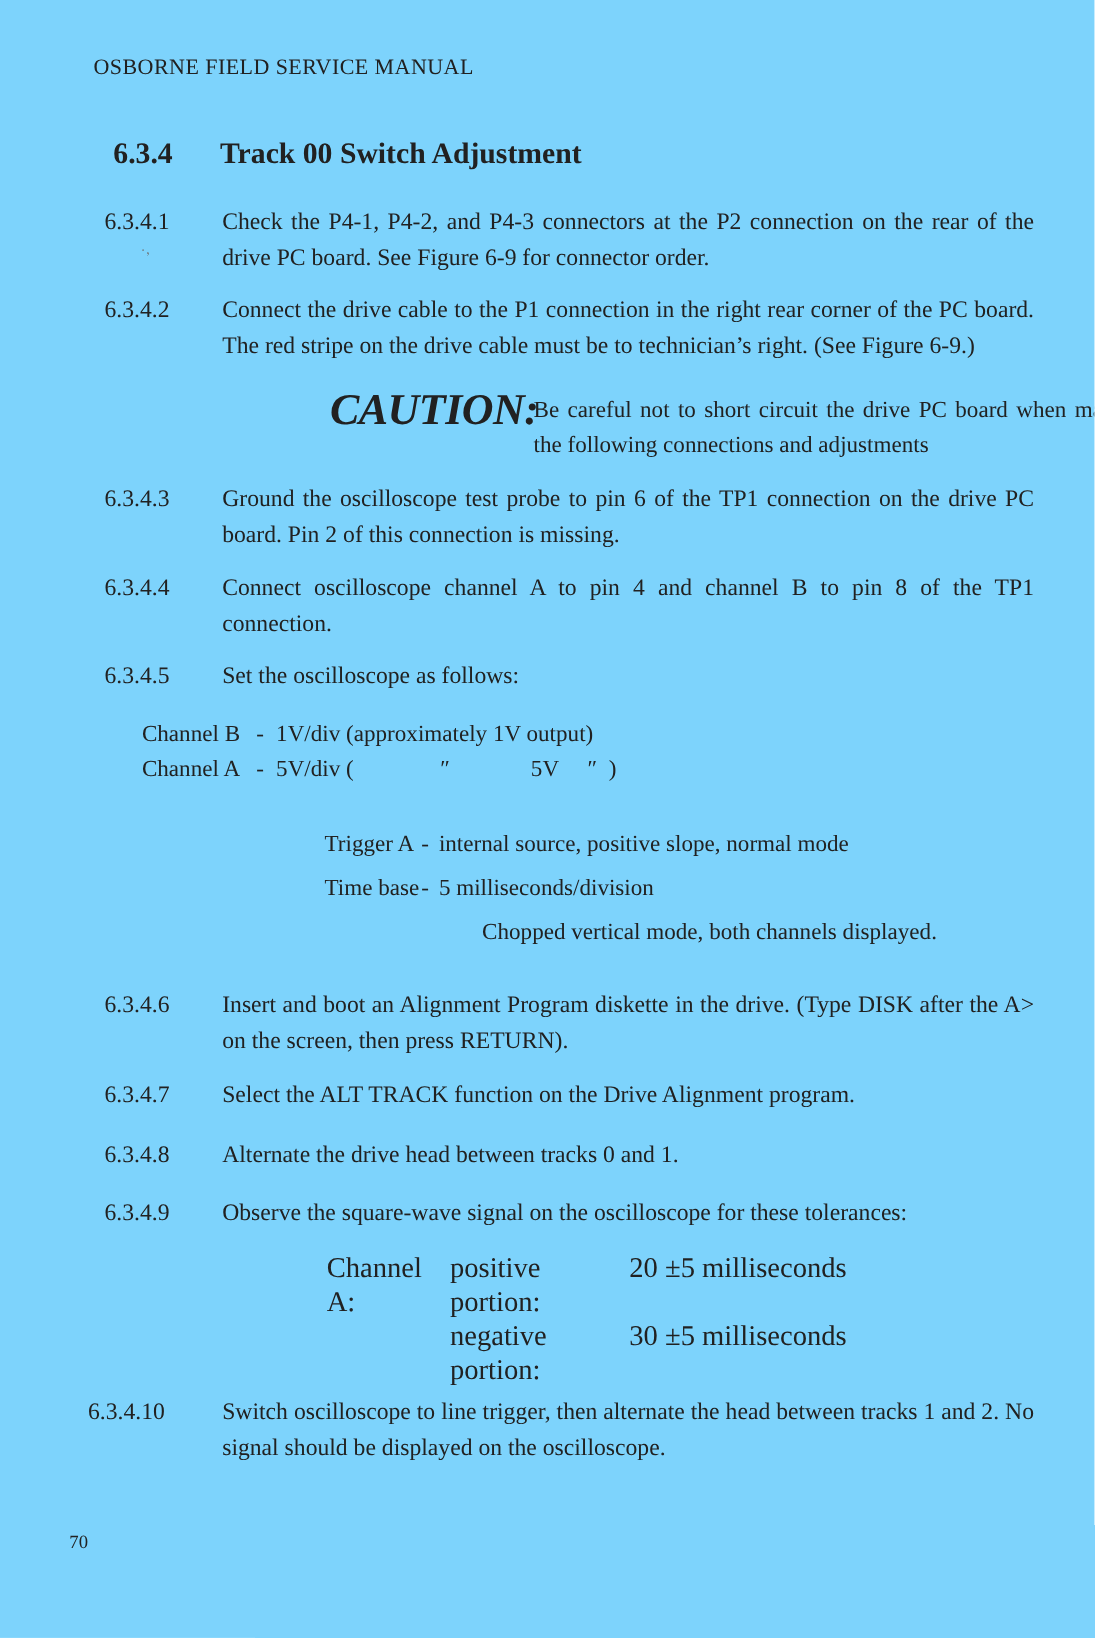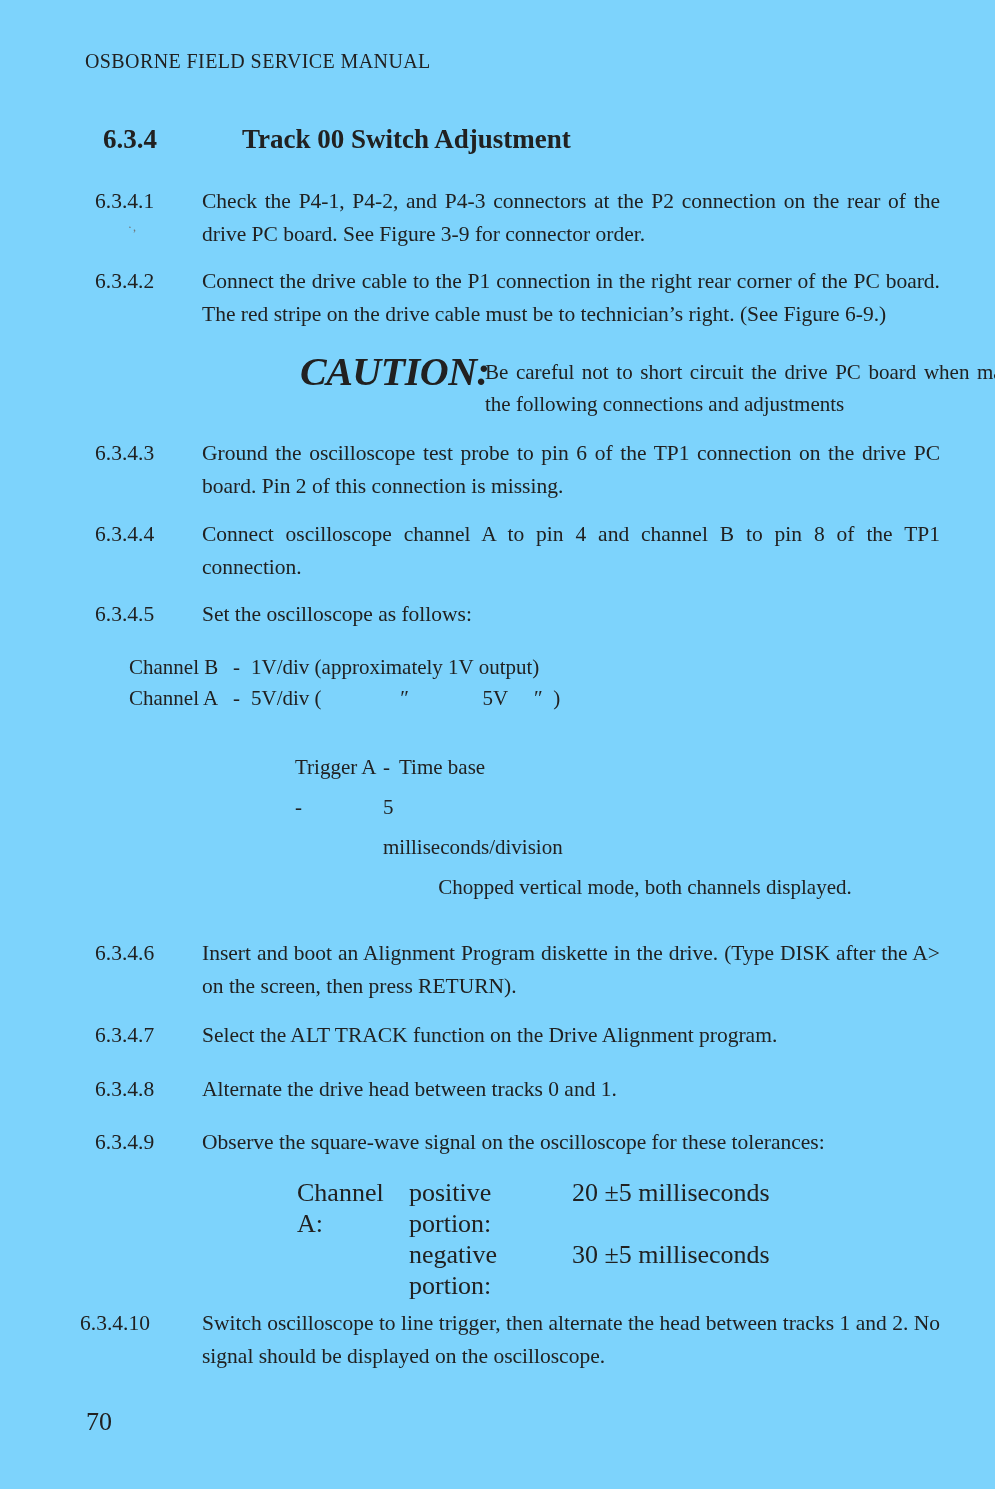--- a/index.html
+++ b/index.html
@@ -17,21 +17,20 @@
     font-size:20px;
     letter-spacing:.4px;
     line-height:22px;
   }
   .section-heading{
     display:flex;
     margin:49px 0 0 103px;
     font-size:27px;
     font-weight:700;
     line-height:36px;
-    gap:42px;
   }
   .sec-num{width:97px;}
   .steps{margin-left:95px;}
   .step{
     display:grid;
     grid-template-columns:107px 738px;
     font-size:21.5px;
     line-height:33px;
   }
   .step.wide{
@@ -82,23 +81,22 @@
     margin-top:18px;
     font-size:26px;
     line-height:31px;
   }
   .mt14{margin-top:14px}.mt15{margin-top:15px}.mt16{margin-top:16px}
   .mt17{margin-top:17px}.mt20{margin-top:20px}
   .mt21{margin-top:21px}.mt28{margin-top:28px}.mt30{margin-top:30px}
   .mt6{margin-top:6px}
   .page-number{
     position:absolute;
-    left:86px;top:1392px;
-    font-size:26px;
-    margin-top:15px;
+    left:63px;top:1392px;
+    font-size:17px;
   }
   .scan-artifact{
     position:absolute;
     left:128px;top:220px;
     font-size:12px;
     color:#6f6f6f;
     transform:rotate(-8deg);
   }
 </style>
 </head>
@@ -110,21 +108,21 @@
 
   <div class="section-heading">
     <span class="sec-num">6.3.4</span>
     <span class="sec-title">Track 00 Switch Adjustment</span>
   </div>
 
   <div class="steps">
 
     <div class="step mt28">
       <span class="snum">6.3.4.1</span>
-      <p class="stext">Check the P4-1, P4-2, and P4-3 connectors at the P2 connection on the rear of the drive PC board. See Figure 3-9 for connector order.</p>
+      <p class="stext">Check the P4-1, P4-2, and P4-3 connectors at the P2 connection on the rear of the drive PC board. See Figure 6-9 for connector order.</p>
     </div>
 
     <div class="step mt14">
       <span class="snum">6.3.4.2</span>
       <p class="stext">Connect the drive cable to the P1 connection in the right rear corner of the PC board. The red stripe on the drive cable must be to technician’s right. (See Figure 6-9.)</p>
     </div>
 
     <div class="caution">
       <span class="caution-label">CAUTION:</span>
       <p class="caution-text">Be careful not to short circuit the drive PC board when making the following connections and adjustments</p>
@@ -150,20 +148,21 @@
       <span>-</span>
       <span>1V/div (approximately 1V output)</span>
       <span>Channel A</span>
       <span>-</span>
       <span class="pre">5V/div (               ″              5V     ″  )</span>
     </div>
 
     <div class="set-block trigger">
       <span>Trigger A</span>
       <span>-</span>
+      <span>internal source, positive slope, normal mode</span>
       <span>Time base</span>
       <span>-</span>
       <span>5 milliseconds/division</span>
       <span class="set-note">Chopped vertical mode, both channels displayed.</span>
     </div>
 
     <div class="step mt30">
       <span class="snum">6.3.4.6</span>
       <p class="stext">Insert and boot an Alignment Program diskette in the drive. (Type DISK after the A&gt; on the screen, then press RETURN).</p>
     </div>

